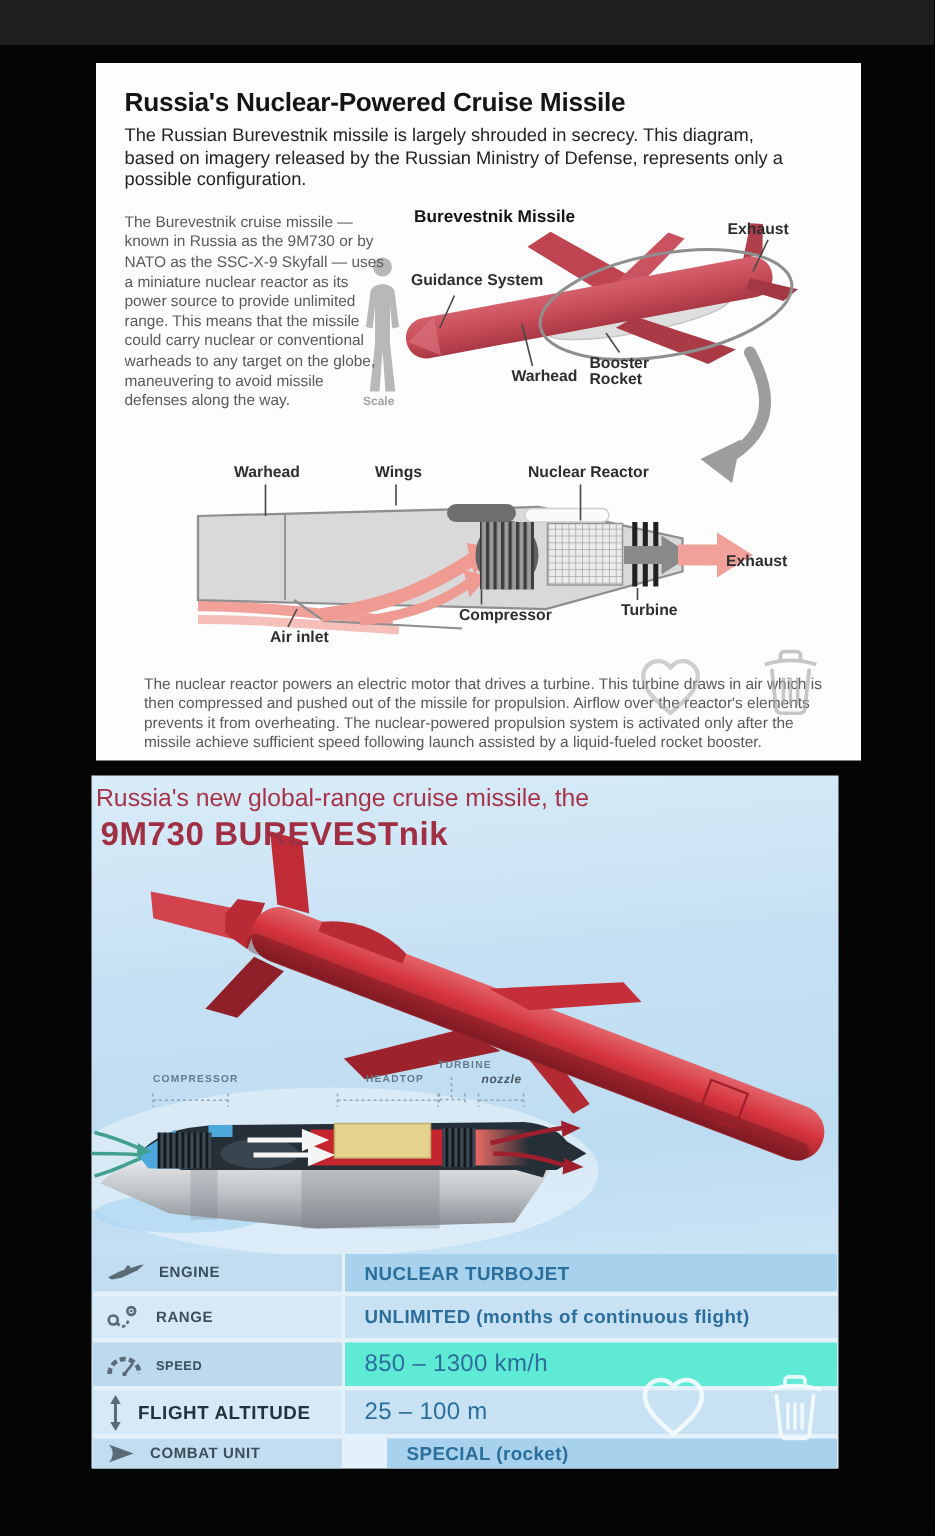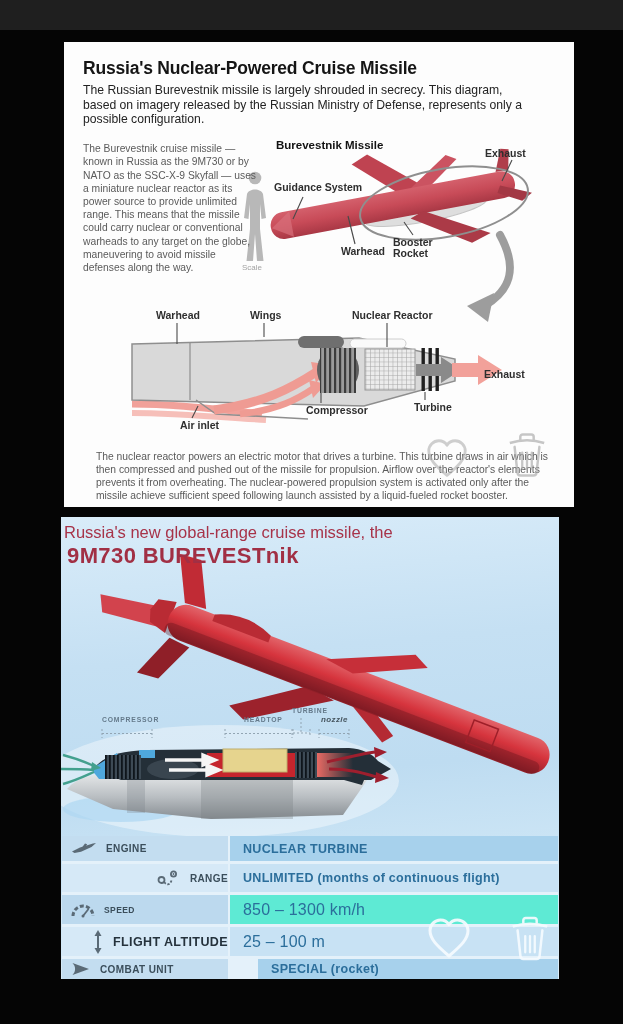--- a/index.html
+++ b/index.html
@@ -7,41 +7,41 @@
          font-family:"Liberation Sans",sans-serif;}
   .top-band{position:absolute;left:0;top:0;width:623px;height:30px;background:#1f1f1f;}
 
   
   .panel-top{position:absolute;left:64px;top:42px;width:498px;height:465px;background:#fdfdfd;overflow:hidden;padding-left:12px;}
   .p1-title{position:absolute;left:19px;top:4px;width:460px;font-size:17.5px;font-weight:700;color:#151515;letter-spacing:-.2px;}
   .p1-subtitle{position:absolute;left:19px;top:29px;width:452px;font-size:12.2px;color:#232323;line-height:1.2;}
   .p1-intro{position:absolute;left:19px;top:90px;width:173px;font-size:10.3px;color:#5a5a5a;line-height:1.28;}
   .p1-diagram-heading{position:absolute;left:212px;top:97px;font-size:11.5px;font-weight:700;color:#131313;}
   .p1-label{position:absolute;font-size:10.5px;font-weight:700;color:#2e2e2e;line-height:1.05;white-space:nowrap;}
-  .p1-scale{position:absolute;left:178px;top:221px;font-size:8px;color:#a3a3a3;}
+  .p1-scale{position:absolute;left:178px;top:221px;font-size:8px;color:#a3a3a3;font-weight:bold;}
   .p1-footer{position:absolute;left:32px;top:399px;width:466px;font-size:10.3px;color:#5a5a5a;line-height:1.26;}
   .p1-svg{position:absolute;left:0;top:0;pointer-events:none;}
 
   
   .panel-bottom{position:absolute;left:61px;top:517px;width:498px;height:462px;overflow:hidden;
     background:linear-gradient(175deg,#d9ecf9 0%,#c5e0f3 30%,#bedcf1 55%,#cfe7f6 78%,#d9ecf9 100%);}
   .p2-title1{position:absolute;left:3px;top:6px;font-size:16.5px;font-weight:500;color:#a73349;}
   .p2-title2{position:absolute;left:6px;top:26px;font-size:22px;font-weight:700;color:#a12f44;letter-spacing:.4px;}
   .p2-eng-label{position:absolute;font-size:6.8px;font-weight:700;color:#64798a;letter-spacing:.8px;white-space:nowrap;}
   .p2-eng-label.nozzle{font-size:8px;color:#46555f;letter-spacing:.4px;font-style:italic;}
   .p2-svg{position:absolute;left:0;top:0;pointer-events:none;}
 
   .spec-table{position:absolute;left:1px;top:319px;width:496px;height:143px;background:#e4f1fa;}
   .spec-row{position:absolute;left:0;width:496px;display:flex;}
   .spec-row .cell-l{width:166px;display:flex;align-items:center;padding-left:9px;gap:9px;box-sizing:border-box;}
   .spec-row .cell-v{flex:1;margin-left:2px;display:flex;align-items:center;padding-left:13px;box-sizing:border-box;}
   .r1{top:0;height:25px;} .r2{top:28px;height:28px;} .r3{top:59px;height:29px;}
   .r4{top:91px;height:29px;} .r5{top:123px;height:20px;gap:28px;}
   .r1 .cell-l,.r5 .cell-l{background:#c3ddf0;} .r3 .cell-l{background:#bcd9ee;}
-  .r2 .cell-l,.r4 .cell-l{background:#d6e9f7;justify-content:flex-end;}
+  .r2 .cell-l,.r4 .cell-l{background:#d6e9f7;}
   .r1 .cell-v,.r5 .cell-v{background:#a7d1ec;} .r3 .cell-v{background:#5eead4;}
   .r2 .cell-v,.r4 .cell-v{background:#c8e2f4;}
   .spec-label{font-size:10px;font-weight:700;color:#3b4e5b;letter-spacing:.4px;}
   .r3 .spec-label{font-size:8.5px;}
   .r4 .spec-label{font-size:12.5px;color:#25323c;}
   .spec-value{font-size:12.5px;font-weight:700;color:#2b6e9b;letter-spacing:.3px;}
   .r3 .spec-value,.r4 .spec-value{font-size:16px;font-weight:500;letter-spacing:.2px;}
   .spec-icon{flex:0 0 auto;color:#5a6a76;}
 
   
@@ -271,21 +271,21 @@
 
       <div class="spec-row r1">
         <div class="cell-l">
           <svg class="spec-icon" width="26" height="13" viewBox="0 0 26 13">
             <path d="M1,9.5 L9,5.5 L22,1.5 L25,1 L20.5,5 L10,9.8 L3.5,11 Z" fill="currentColor"></path>
             <path d="M11,5.5 L14,1.5 L16.2,2.3 L13.5,6.2 Z" fill="currentColor"></path>
           </svg>
           <span class="spec-label">ENGINE</span>
         </div>
         <div class="cell-v">
-            <span class="spec-value">NUCLEAR TURBINE</span>
+            <span class="spec-value">NUCLEAR TURBOJET</span>
           </div>
       </div>
 
       <div class="spec-row r2">
         <div class="cell-l">
           <svg class="spec-icon" width="24" height="18" viewBox="0 0 24 18">
             <circle cx="4.5" cy="11" r="3" fill="none" stroke="currentColor" stroke-width="1.8"></circle>
             <path d="M7,13 C10,16.5 13,16 14.5,11.5" fill="none" stroke="currentColor" stroke-width="1.8" stroke-dasharray="2.4,1.6"></path>
             <circle cx="16.5" cy="5" r="2.6" fill="none" stroke="currentColor" stroke-width="1.8"></circle>
             <circle cx="16.5" cy="5" r=".9" fill="currentColor"></circle>

